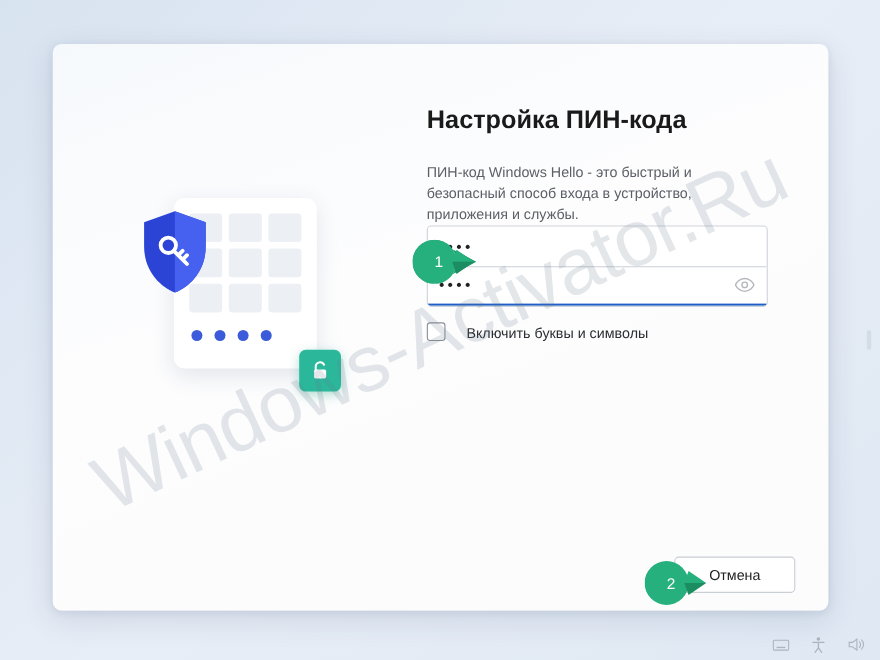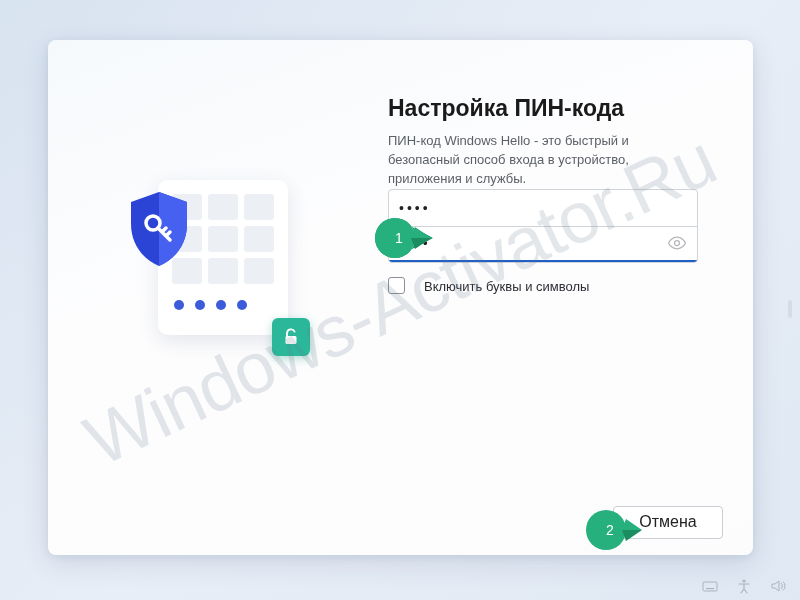--- a/index.html
+++ b/index.html
@@ -71,21 +71,21 @@
     width: 38px; height: 38px;
     background: #2bb89a;
     border-radius: 6px;
     display: flex; align-items: center; justify-content: center;
     box-shadow: 0 3px 10px rgba(40,160,130,0.35);
   }
   .right-form {
     flex: 1;
     padding: 55px 55px 0 10px;
   }
-  .title { font-size: 23px; font-weight: 600; color: #1a1a1a; margin-bottom: 10px; }
+  .title { font-size: 23px; font-weight: 600; color: #1a1a1a; margin-bottom: 26px; }
   .subtitle { font-size: 13px; color: #5b5f66; line-height: 1.45; max-width: 300px; }
   .pin-inputs {
     border: 1px solid #cfd3da;
     border-radius: 4px;
     overflow: hidden;
     margin-bottom: 14px;
     background: #fff;
   }
   .pin-row {
     display: flex; align-items: center;
@@ -118,21 +118,21 @@
     height: 66px;
     display: flex;
     justify-content: flex-end;
     align-items: center;
     gap: 10px;
     padding-right: 30px;
   }
   .btn {
     min-width: 110px; height: 33px;
     border-radius: 4px;
-    font-size: 16px;
+    font-size: 13px;
     border: none;
     cursor: pointer;
     position: relative;
   }
   .btn-secondary { background: #fff; border: 1px solid #c9cdd4; color: #222; }
   .btn-primary { background: #0a5cc4; color: #fff; }
   .callout {
     position: absolute;
     display: flex; align-items: center; justify-content: center;
     color: #fff; font-size: 14px; font-weight: 500;

